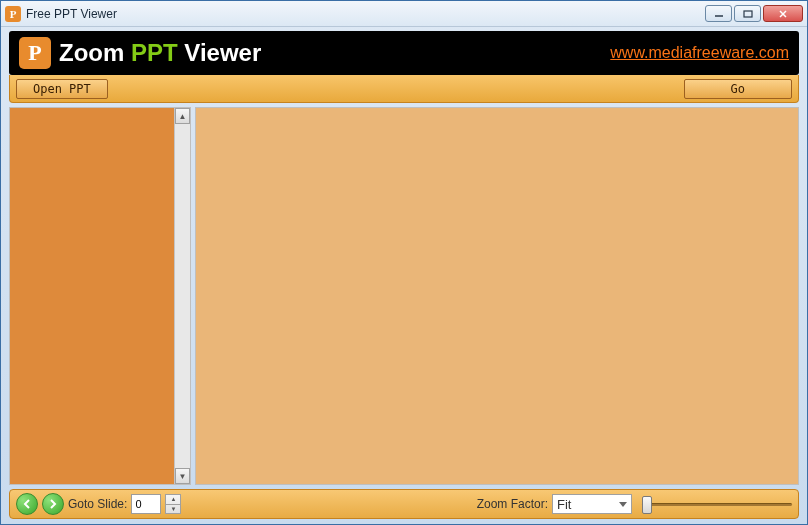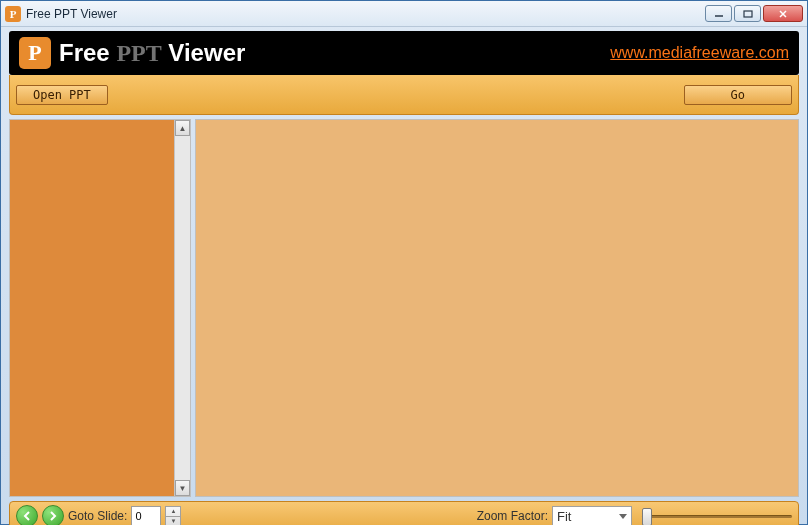--- a/index.html
+++ b/index.html
@@ -72,29 +72,29 @@
     display: flex; align-items: center; justify-content: center;
     margin-right: 8px;
     color: #fff; font-family: Georgia, serif; font-weight: bold; font-size: 22px;
   }
   .header-title {
     flex: 1;
     color: #fff;
     font-size: 24px;
     font-weight: bold;
   }
-  .header-title .accent { color: #737373; font-family: Liberation Serif, serif; }
+  .header-title .accent { color: #84cc16; }
   .header-link {
     color: #f97316;
     font-size: 16px;
     text-decoration: underline;
     cursor: pointer;
   }
   .toolbar {
-    height: 40px;
+    height: 28px;
     margin: 0 8px;
     background: linear-gradient(#f8c56a, #e8a93c);
     border: 1px solid #c6821e;
     border-top: none;
     border-radius: 0 0 4px 4px;
     display: flex;
     align-items: center;
     padding: 0 6px;
   }
   .btn {
@@ -245,21 +245,21 @@
             <line x1="2" y1="1" x2="8" y2="7" stroke="#fff" stroke-width="1.5"></line>
             <line x1="8" y1="1" x2="2" y2="7" stroke="#fff" stroke-width="1.5"></line>
           </svg>
       </div>
     </div>
   </div>
 
   <div class="header">
     <div class="header-icon">P</div>
     <div class="header-title">
-      <span>Free </span><span class="accent">PPT</span><span> Viewer</span>
+      <span>Zoom </span><span class="accent">PPT</span><span> Viewer</span>
     </div>
     <a class="header-link">www.mediafreeware.com</a>
   </div>
 
   <div class="toolbar">
     <button class="btn">Open PPT</button>
     <button class="btn go">Go</button>
   </div>
 
   <div class="content">

